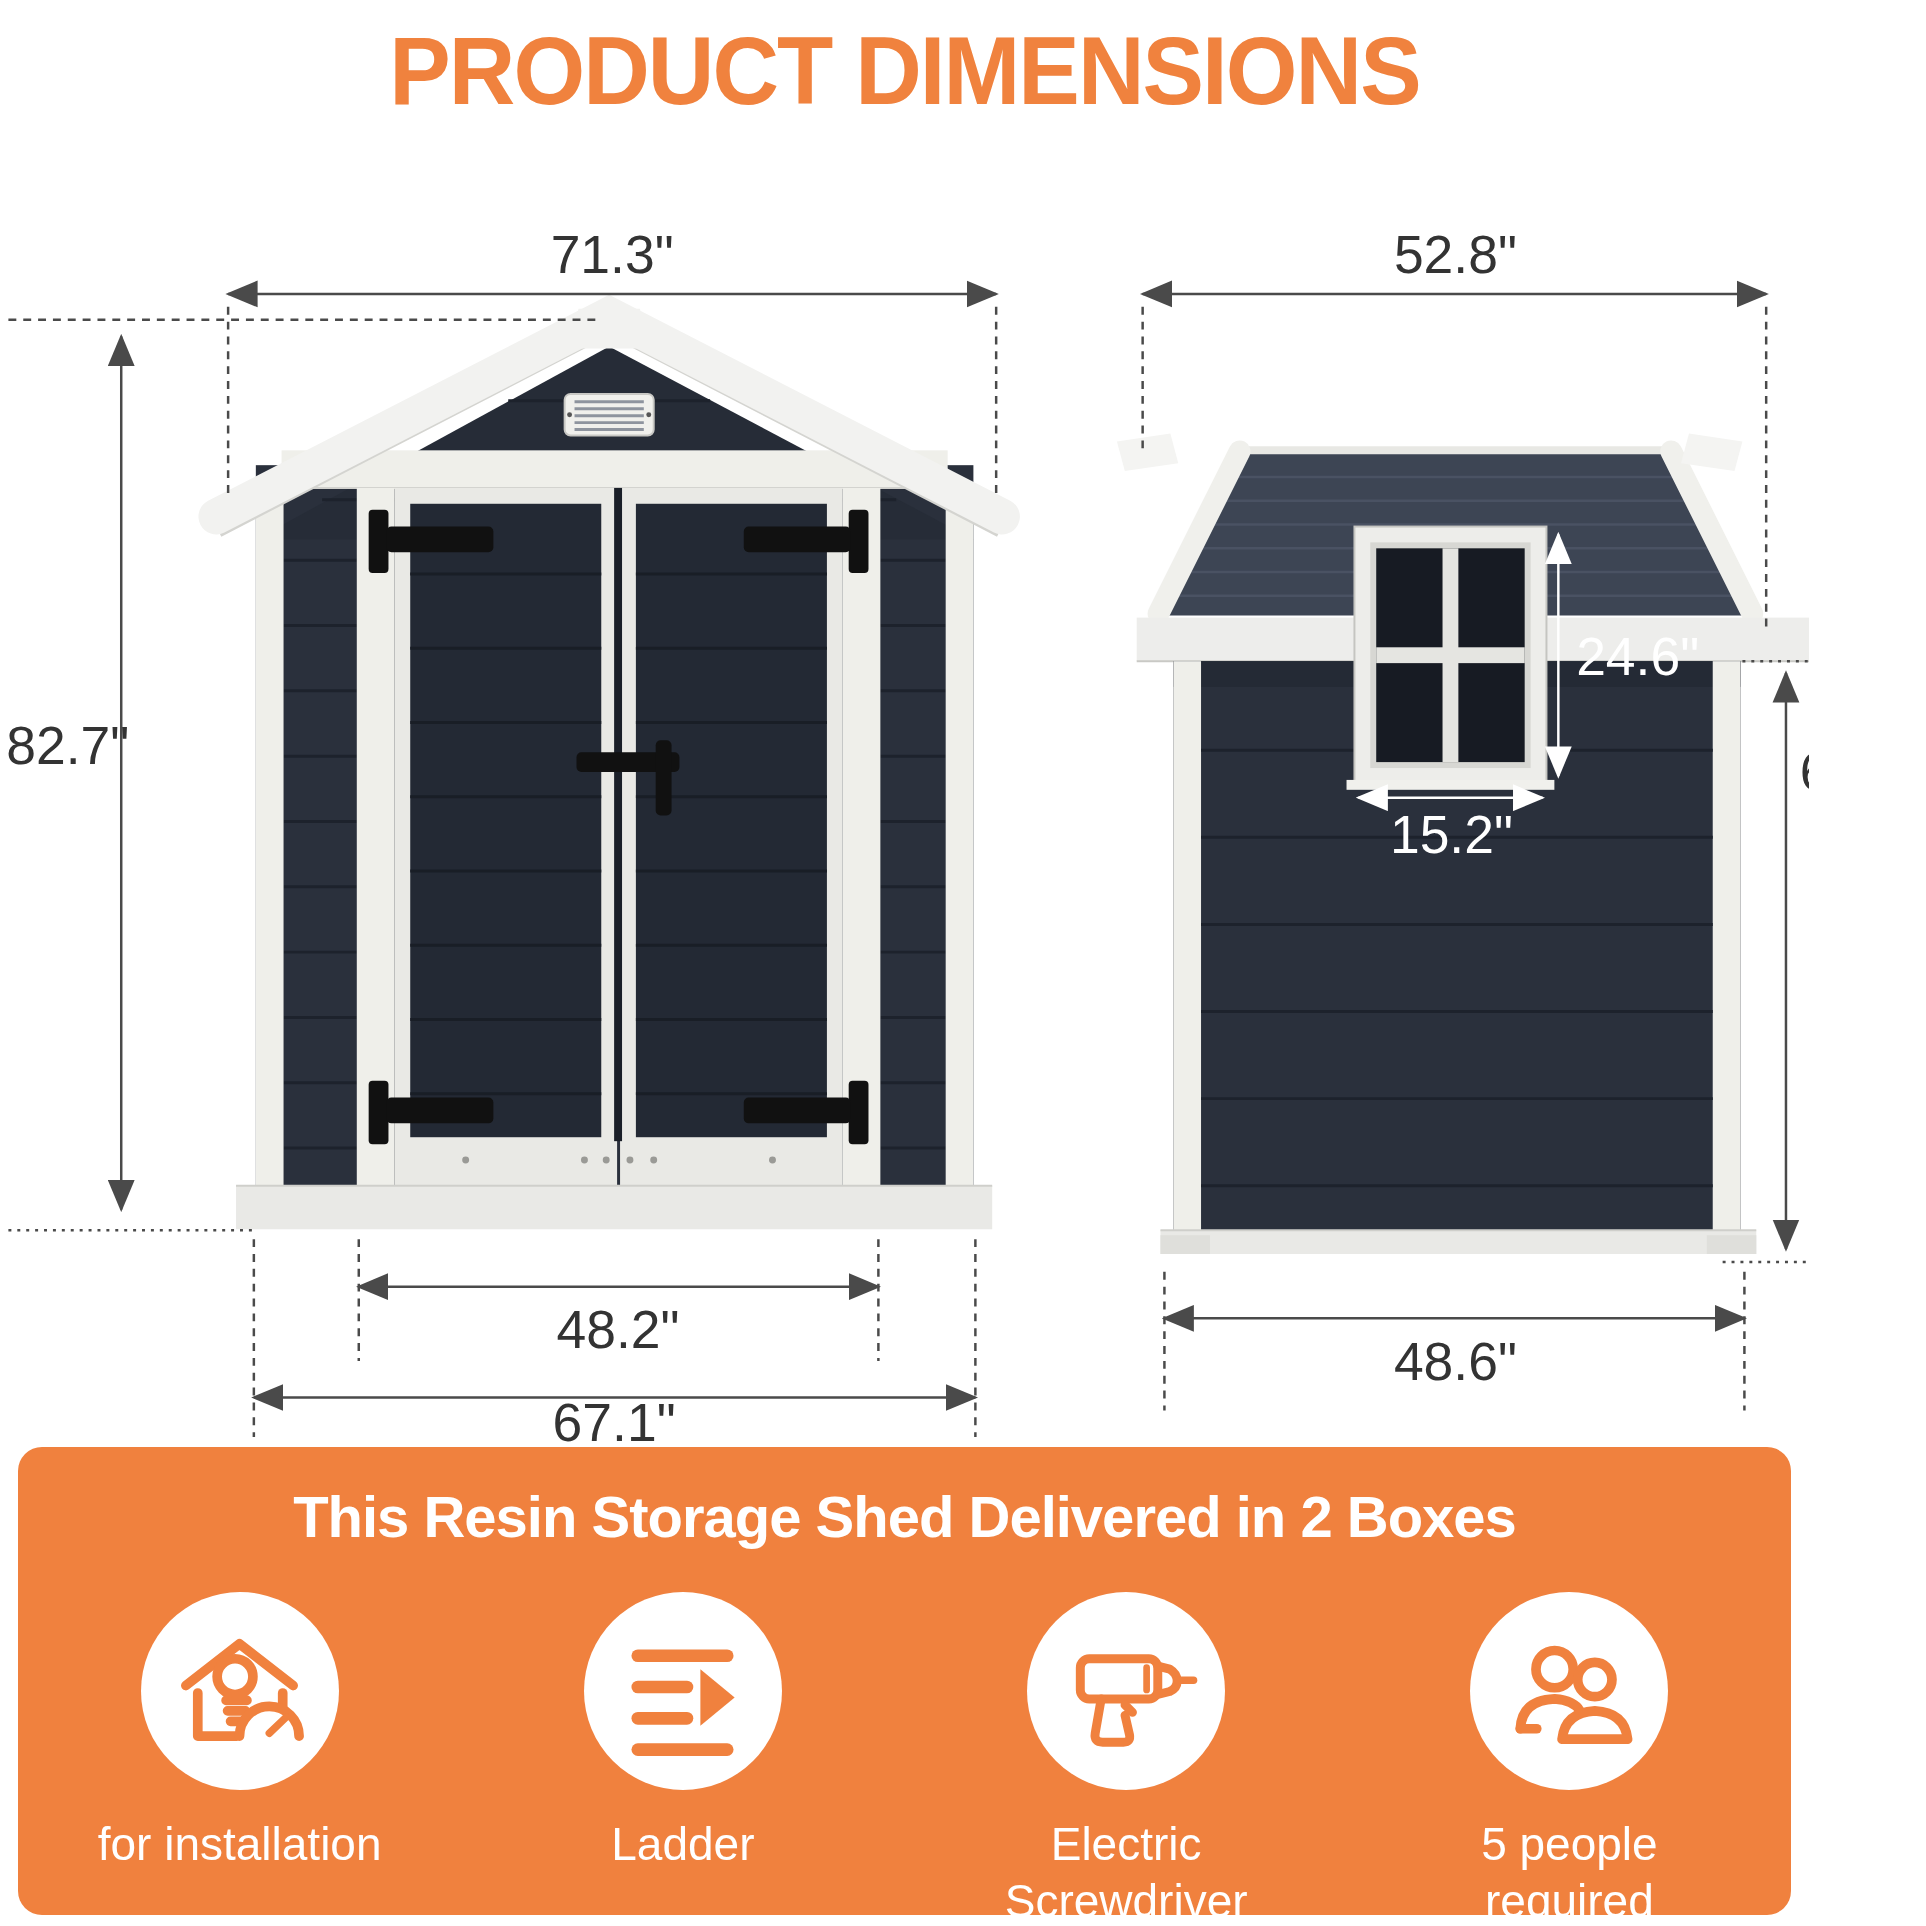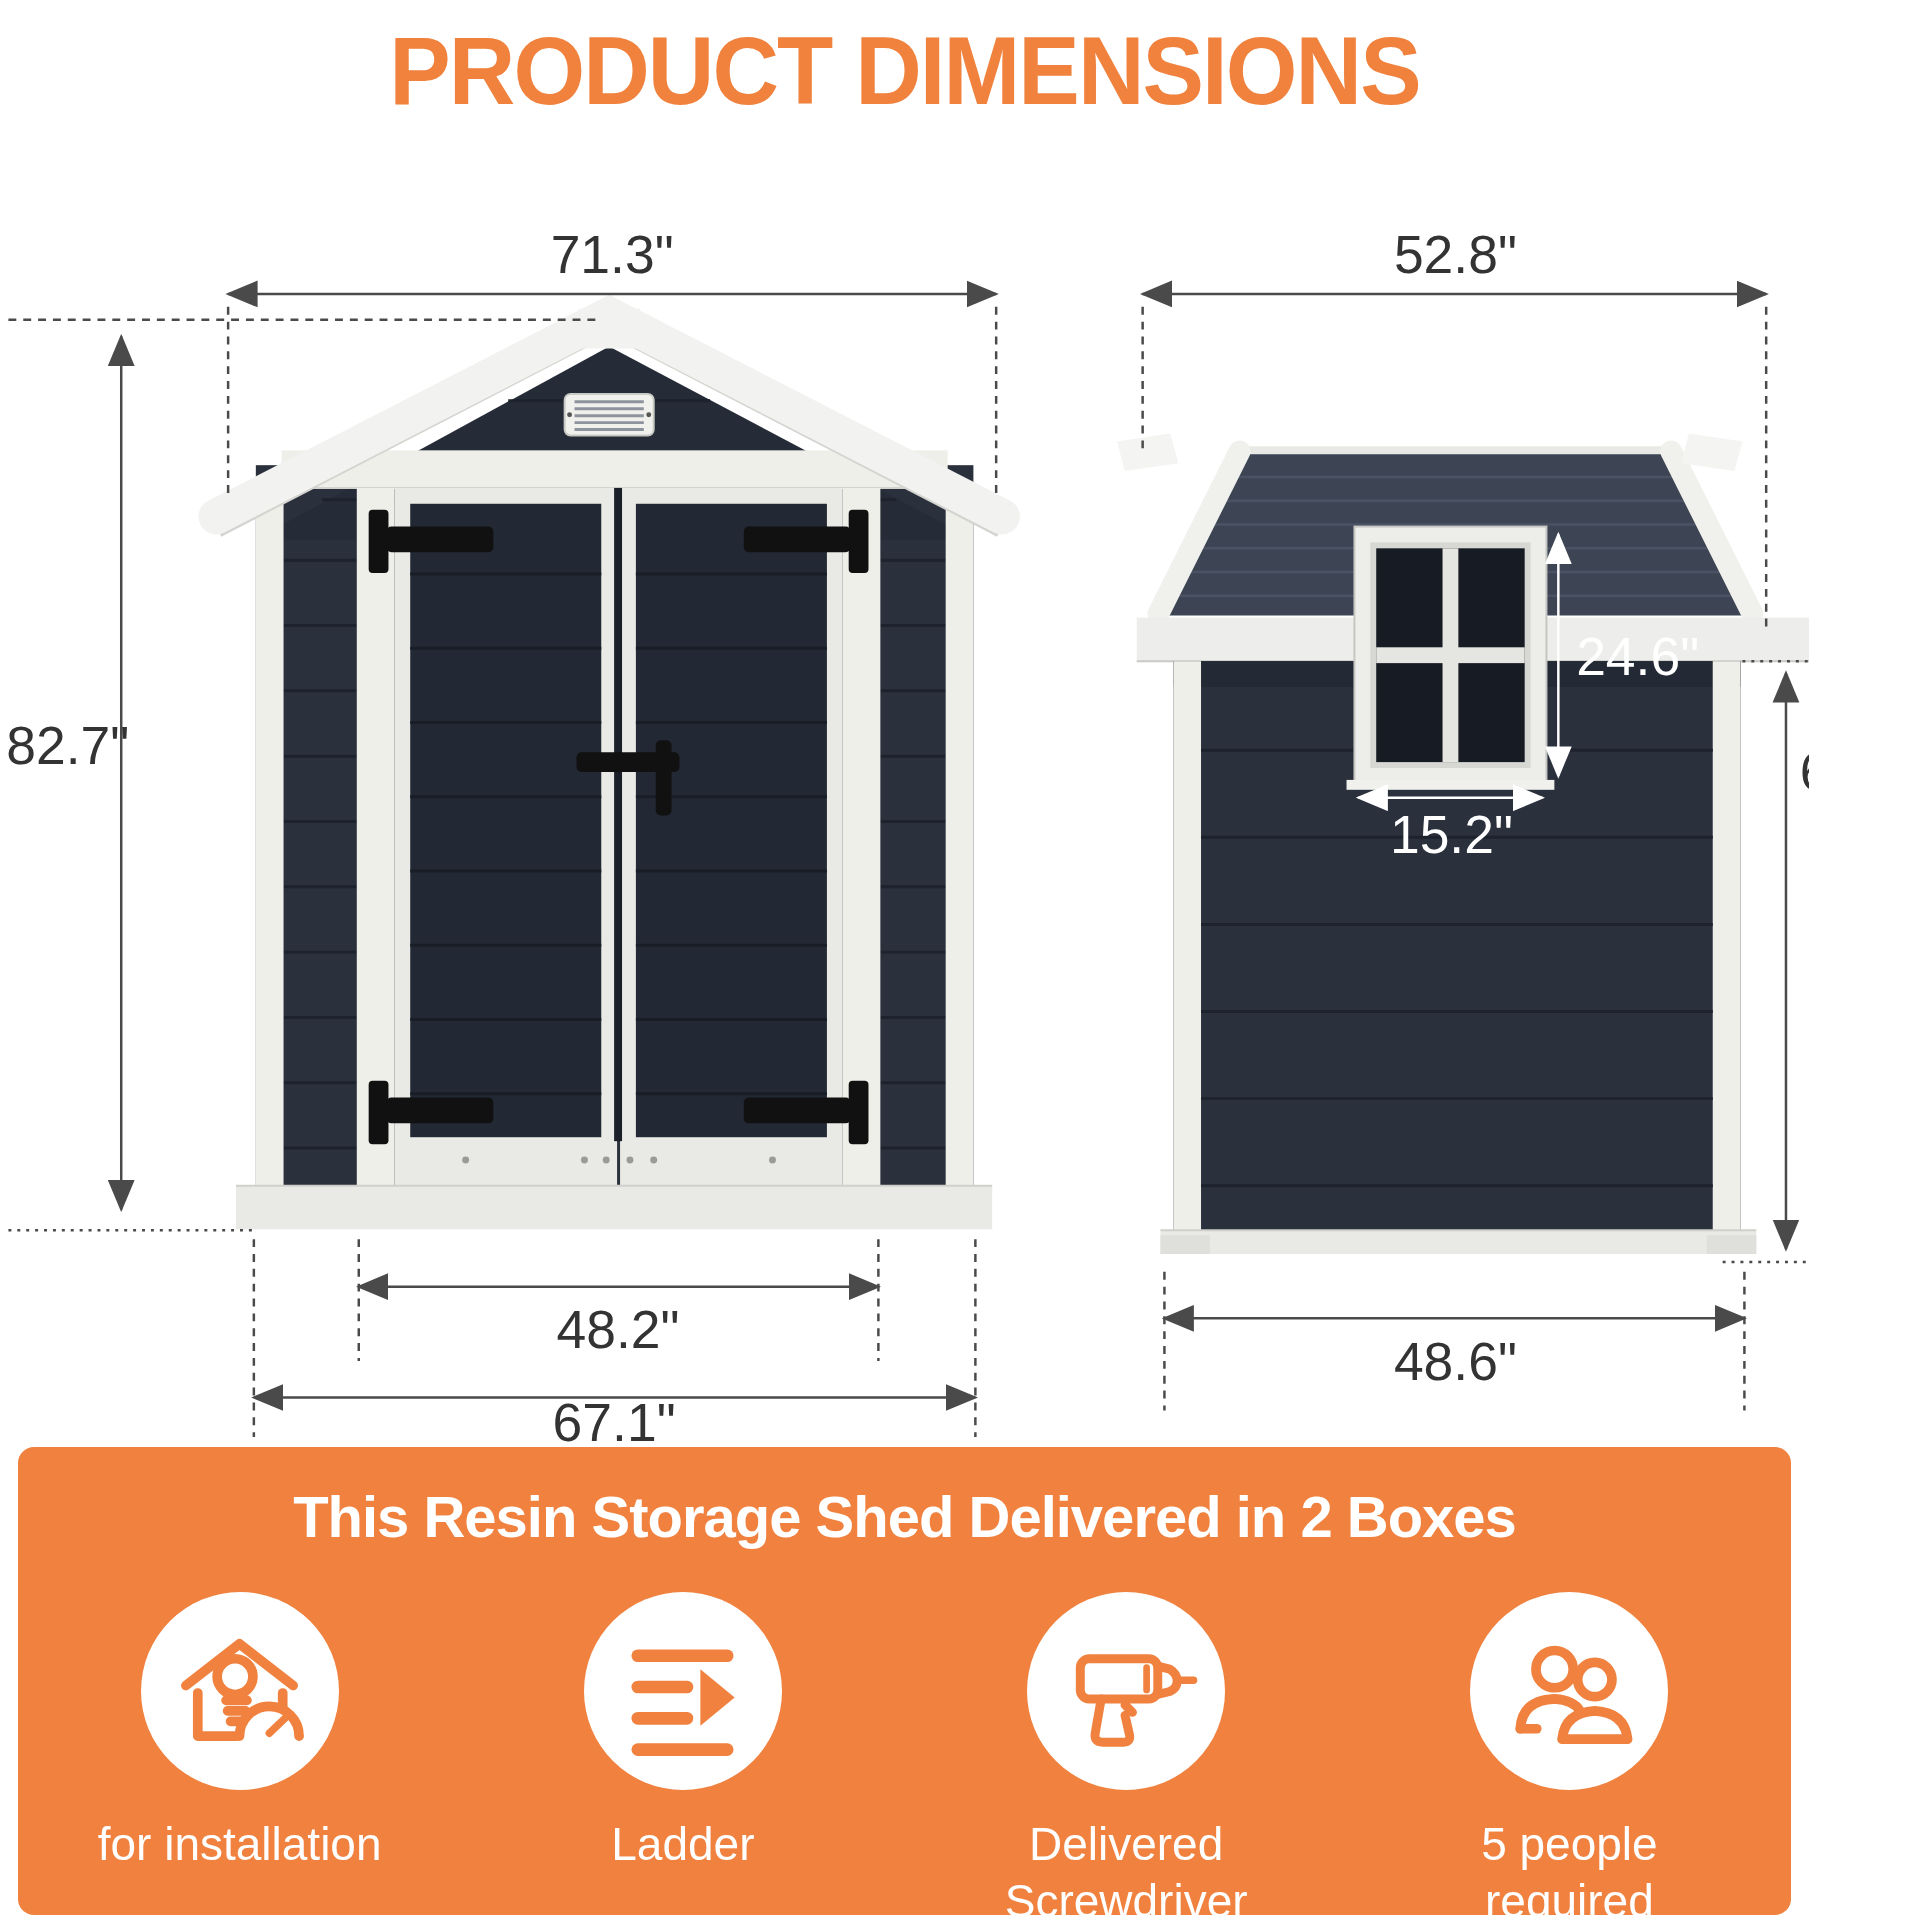--- a/index.html
+++ b/index.html
@@ -5,21 +5,21 @@
   html,body{margin:0;padding:0;background:#ffffff;}
   .canvas{position:relative;width:1809px;height:1927px;background:#ffffff;overflow:hidden;
           font-family:"Liberation Sans",sans-serif;}
   .page-title{position:absolute;top:16px;left:0;width:100%;text-align:center;
     font-size:96px;font-weight:bold;color:#F0823E;letter-spacing:-2px;
     transform:scaleX(.96);transform-origin:center;white-space:nowrap;}
   svg.diagram{position:absolute;top:0;left:0;}
   svg.diagram text{font-family:"Liberation Sans",sans-serif;font-size:54px;fill:#333333;}
   svg.diagram text.white{fill:#ffffff;}
   .banner{position:absolute;left:18px;right:18px;top:1447px;bottom:12px;
-    background:#F0813E;border-radius:16px;}
+    background:#F0813E;border-radius:24px;}
   .banner-title{margin:0;padding-top:36px;text-align:center;color:#ffffff;
     font-size:58px;font-weight:bold;letter-spacing:-1px;}
   .features{position:absolute;top:145px;left:0;right:0;
     display:grid;grid-template-columns:repeat(4,1fr);justify-items:center;}
   .feature{display:flex;flex-direction:column;align-items:center;}
   .icon-circle{width:198px;height:198px;border-radius:50%;background:#ffffff;
     display:flex;align-items:center;justify-content:center;}
   .feature-label{margin-top:26px;color:#ffffff;font-size:46px;line-height:1.24;
     text-align:center;min-height:57px;}
 </style>
@@ -288,21 +288,21 @@
               <rect x="38" y="56" width="104" height="54" rx="12"></rect>
               <path d="M142,66 L158,70 Q168,76 168,86 Q168,96 158,100 L142,104"></path>
               <line x1="168" y1="85" x2="190" y2="85" stroke-width="10"></line>
               <line x1="127" y1="68" x2="127" y2="98" stroke-width="9"></line>
               <path d="M66,110 L58,156 Q56,168 68,168 L96,168 Q106,168 104,158 L98,132"></path>
               <path d="M98,118 L108,128"></path>
             </g>
           </svg>
         </div>
         <div class="feature-label">
-          <div>Delivered</div>
+          <div>Electric</div>
           <div>Screwdriver</div>
         </div>
       </div>
 
       <div class="feature">
         <div class="icon-circle">
           <svg width="149" height="149" viewBox="0 0 200 200">
             <g fill="none" stroke="#F0813E" stroke-width="13" stroke-linecap="round" stroke-linejoin="round">
               <circle cx="80" cy="70" r="25"></circle>
               <path d="M34,150 Q36,112 80,110 Q106,112 114,126"></path>

